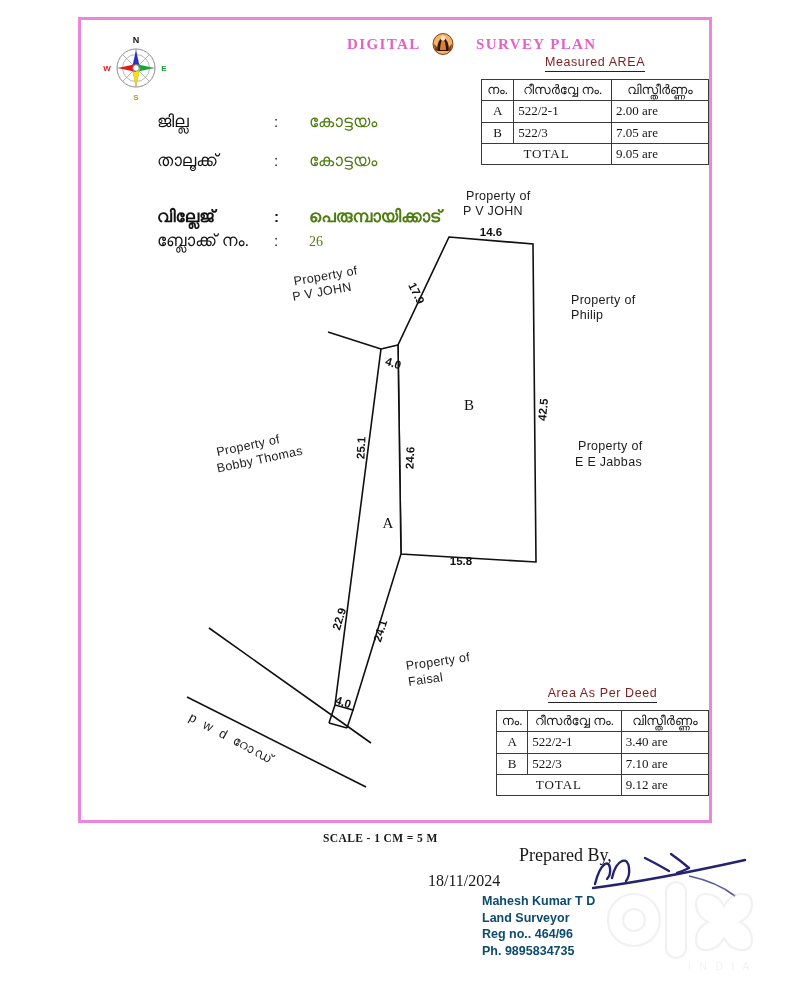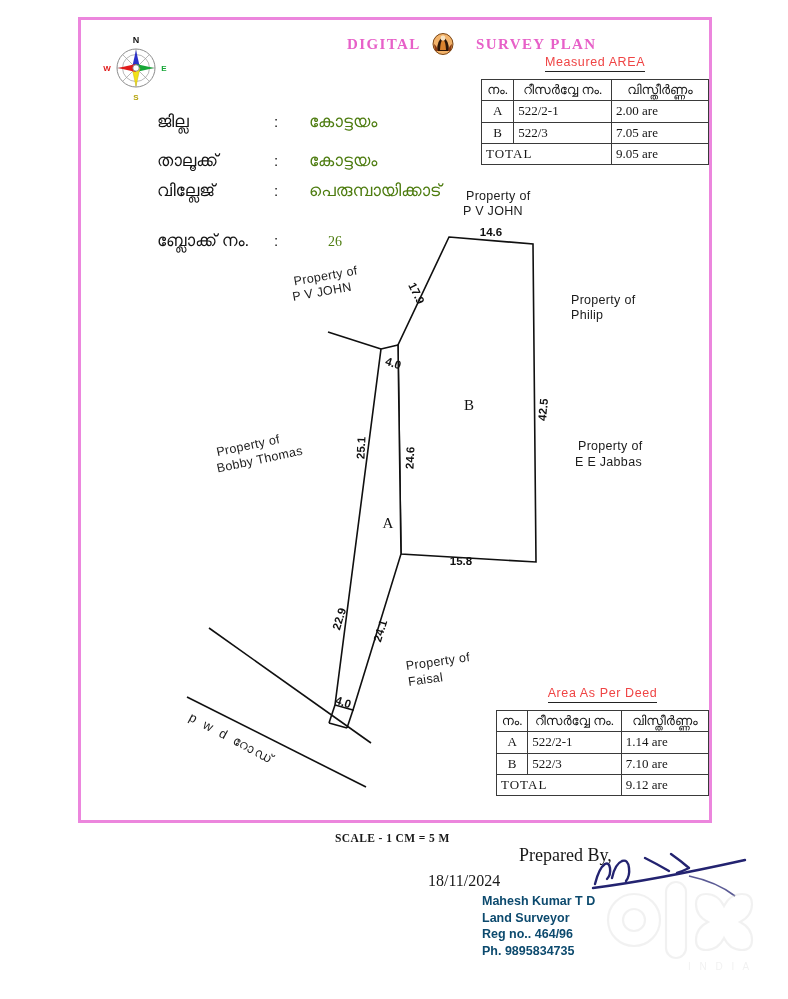--- a/index.html
+++ b/index.html
@@ -92,33 +92,32 @@
     left: 200px;
     top: 0px;
     font-size: 17px;
     color: #4d7c0f;
     white-space: nowrap;
   }
   .info-value.small {
     font-family: "Liberation Serif", serif;
     font-size: 14px;
     top: 3px;
-    margin-left: 19px;
   }
   #info-row-0 { top: 92px; }
   #info-row-1 { top: 131px; }
-  #info-row-2 { top: 161px; }
+  #info-row-2 { top: 187px; font-weight: bold; }
   #info-row-3 { top: 211px; }
 
   
   .area-block { position: absolute; }
   .area-caption {
     font-family: "Liberation Sans", sans-serif;
     font-size: 12.5px;
-    color: #ef4444;
+    color: #7f1d1d;
     letter-spacing: 0.6px;
     text-align: center;
     padding-bottom: 2px;
     border-bottom: 1.4px solid #222;
     display: inline-block;
     margin: 0 auto 7px auto;
     white-space: nowrap;
   }
   .caption-wrap { text-align: center; }
   table.area-table {
@@ -131,21 +130,21 @@
     font-size: 13px;
     color: #151515;
     padding: 2px 4px;
     line-height: 1.25;
     white-space: nowrap;
   }
   td.c-no      { width: 24px;  text-align: center; font-size: 15px; }
   td.c-resurv  { width: 92px;  text-align: left; padding-left: 6px; }
   td.c-extent  { width: 95px;  }
   td.c-head    { font-family: "Liberation Sans", sans-serif; font-size: 11.5px; text-align: center; padding: 1px 2px; }
-  td.c-total   { text-align: left; letter-spacing: 1px; }
+  td.c-total   { text-align: center; letter-spacing: 1px; }
 
   #area-measured { left: 400px; top: 32px; }
   #area-deed     { left: 399px; top: 663px; padding-left: 16px; }
 
   
   #survey-svg {
     position: absolute;
     left: 0px;
     top: 0px;
     width: 634px;
@@ -174,21 +173,21 @@
   .road-text {
     font-family: "Liberation Sans", sans-serif;
     font-size: 13px;
     fill: #1b1b1b;
     letter-spacing: 2.5px;
   }
 
   
   #scale-text {
     position: absolute;
-    left: 335px;
+    left: 323px;
     top: 832px;
     font-family: "Liberation Serif", serif;
     font-weight: bold;
     font-size: 11.5px;
     color: #1a1a1a;
     letter-spacing: 0.4px;
     white-space: nowrap;
   }
   #prepared-by {
     position: absolute;
@@ -336,21 +335,21 @@
     <table class="area-table">
       <tbody>
           <tr>
         <td class="c-no c-head">നം.</td>
         <td class="c-resurv c-head">റീസർവ്വേ നം.</td>
         <td class="c-extent c-head">വിസ്തീർണ്ണം</td>
       </tr>
       <tr>
         <td class="c-no">A</td>
         <td class="c-resurv">522/2-1</td>
-        <td class="c-extent">1.14  are</td>
+        <td class="c-extent">3.40  are</td>
       </tr>
       <tr>
         <td class="c-no">B</td>
         <td class="c-resurv">522/3</td>
         <td class="c-extent">7.10  are</td>
       </tr>
       <tr>
         <td class="c-total" colspan="2">TOTAL</td>
         <td class="c-extent">9.12  are</td>
       </tr>

